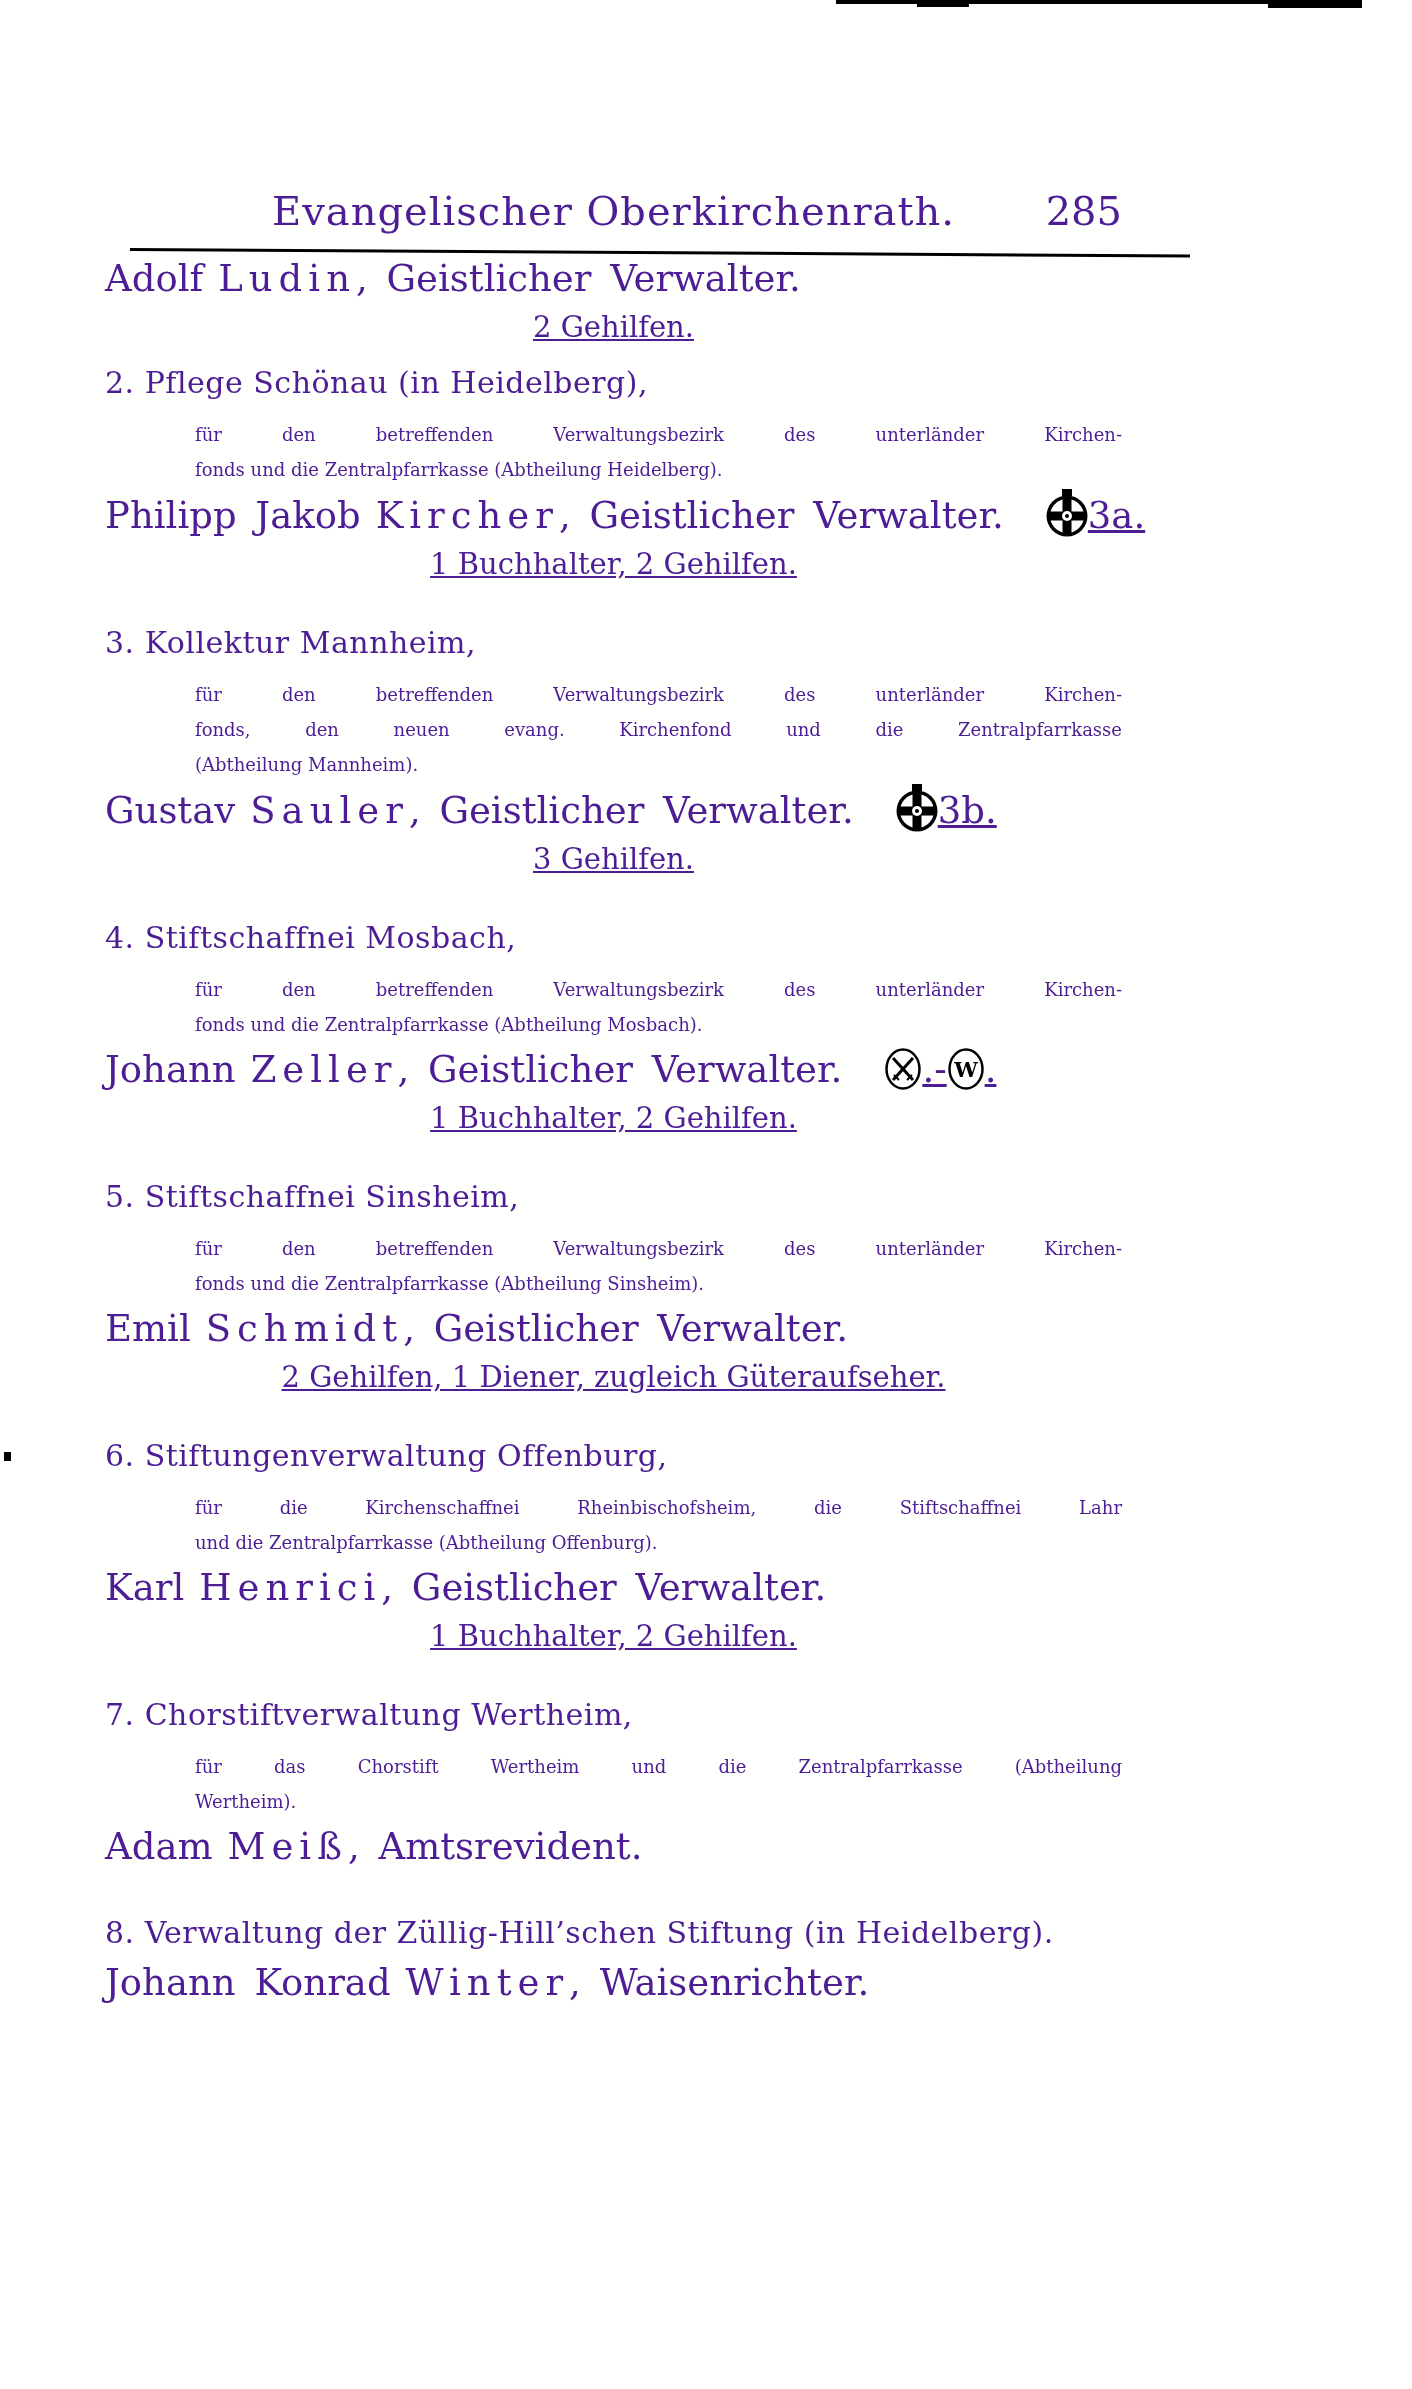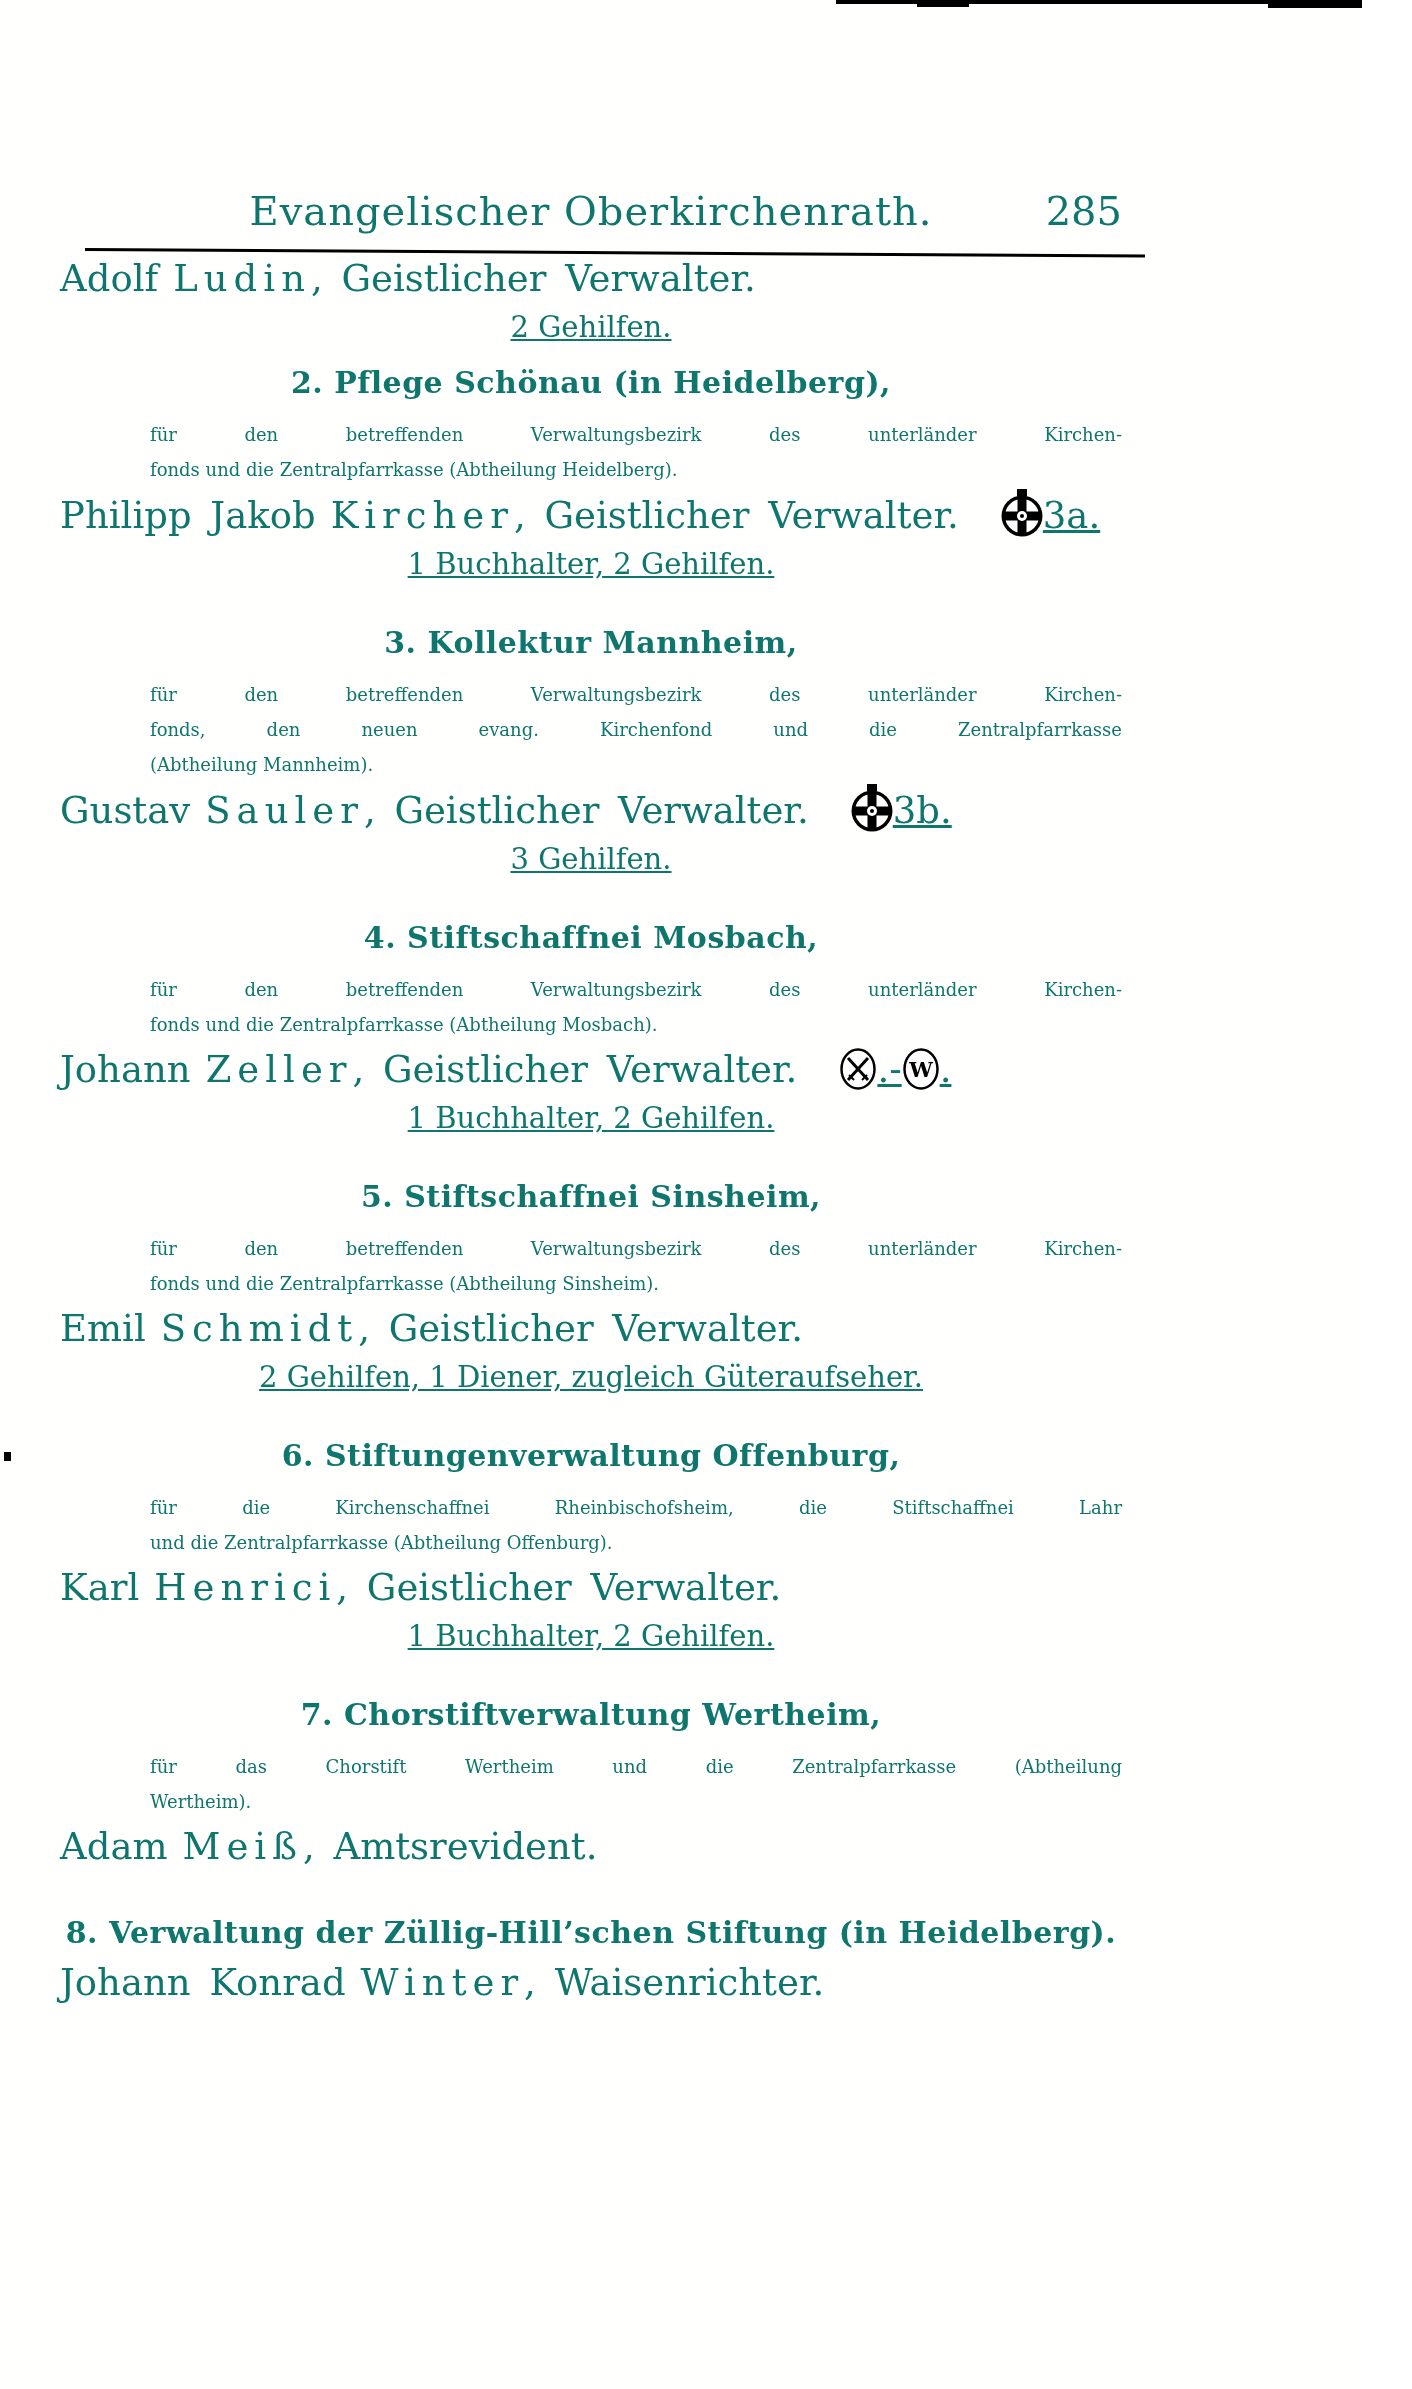--- a/index.html
+++ b/index.html
@@ -1,20 +1,20 @@
 <!DOCTYPE html>
 <html><head>
 <meta charset="utf-8">
 <style>
   html,body { margin:0; padding:0; background:#ffffff; }
   .page {
     position:relative; width:1362px; height:2389px; box-sizing:border-box;
-    background:#fffffe; color:#0f766e;
+    background:#fffffe; color:#4c1d95;
     font-family:"DejaVu Serif","Liberation Serif",serif;
-    padding:188px 240px 0 60px; overflow:hidden;
+    padding:188px 240px 0 105px; overflow:hidden;
   }
   .artifact { position:absolute; background:#000; }
   .art-top-streak { top:0; left:836px; width:576px; height:4px; }
   .art-top-blob   { top:0; left:917px; width:52px; height:7px; }
   .art-top-right  { top:0; left:1268px; width:144px; height:8px; }
   .art-corner     { top:0; left:1390px; width:22px; height:10px; }
   .art-left-dot   { top:1452px; left:4px; width:7px; height:9px; }
 
   .header-row { position:relative; height:46px; }
   .header-title { text-align:center; font-size:40px; line-height:46px; letter-spacing:1px; }
@@ -29,22 +29,22 @@
   .name-regular { }
   .name-spaced { margin-left:15px; letter-spacing:6px; }
   .role { }
   .decoration-group { margin-left:42px; letter-spacing:0; word-spacing:0; }
   .deco-icon { display:inline-block; }
   .deco-icon svg { vertical-align:-9px; }
   .deco-text { font-size:37px;text-decoration:underline; }
 
   .staff-line { margin-top:3px; font-size:29px; line-height:38px; text-align:center;text-decoration:underline; }
 
-  .section-heading { margin:38px 0 0 0; font-size:30px; font-weight:bold;
-                     line-height:44px; text-align:center; letter-spacing:0.5px; }
+  .section-heading { margin:38px 0 0 0; font-size:30px; font-weight:normal;
+                     line-height:44px; text-align:left; letter-spacing:0.5px; }
   .section:first-of-type .section-heading { margin-top:15px; }
   .section-body { margin:12px 0 0 90px; font-size:18px; line-height:35px; }
   .body-line { }
   .body-line.stretch { text-align:justify; text-align-last:justify; -moz-text-align-last:justify; }
 </style>
 </head>
 <body>
 
 <div class="page">
 

